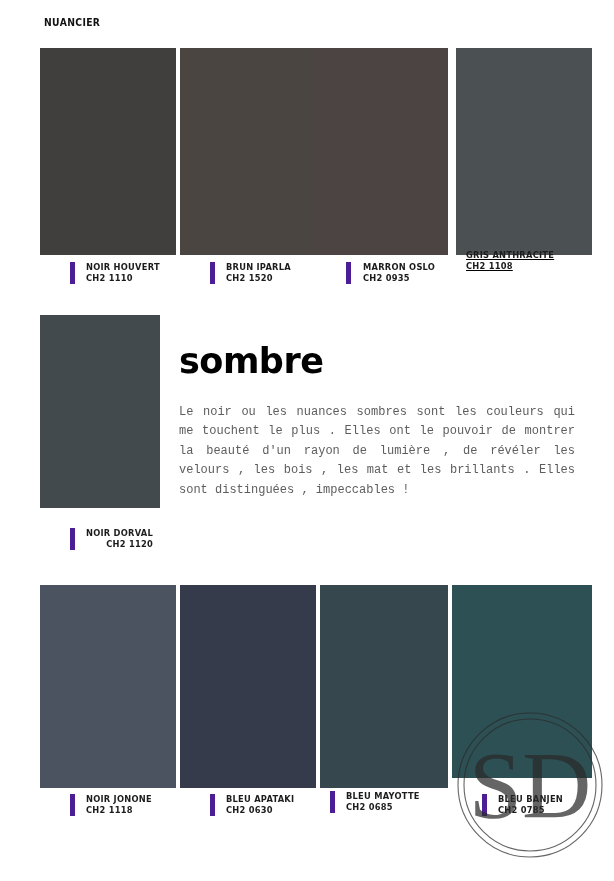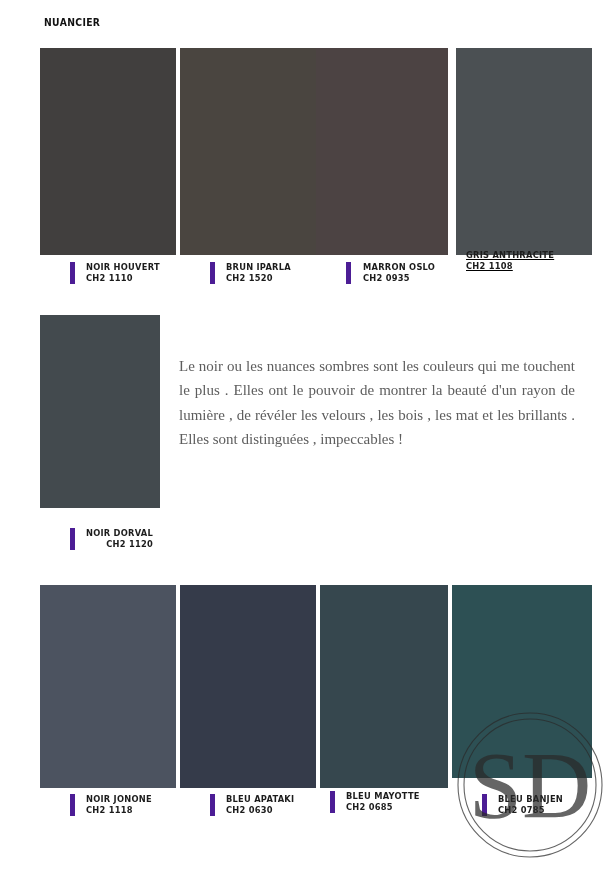--- a/index.html
+++ b/index.html
@@ -106,26 +106,26 @@
   #lede {
     font-size: 13.4px;
     font-weight: bold;
     color: #141414;
     line-height: 1.42;
     margin: 0;
     letter-spacing: -0.1px;
     font-family: "DejaVu Sans", sans-serif;
   }
   #body-copy {
-    font-size: 15px;
+    font-size: 12px;
     color: #5d5d5d;
     line-height: 1.62;
     margin: 10px 0 0 0;
     text-align: justify;
-    font-family: Liberation Serif, serif;
+    font-family: Liberation Mono, monospace;
   }
 
   
   #watermark {
     position: absolute;
     left: 454px;
     top: 709px;
     width: 152px;
     height: 152px;
     opacity: 0.72;
@@ -171,20 +171,21 @@
 
 <div class="swatch" id="sw-4">
   <span class="chip" style="background:#434a4e;"></span>
 </div>
 <div class="label" id="lb-4">
   <span class="name">NOIR DORVAL</span>
   <span class="code">CH2 1120</span>
 </div>
 
 <div id="editorial">
+  <h1 id="headline">sombre</h1>
   <p id="body-copy">Le noir ou les nuances sombres sont les couleurs qui me touchent le plus . Elles ont le pouvoir de montrer la beauté d'un rayon de lumière , de révéler les velours , les bois , les mat et les brillants . Elles sont distinguées , impeccables !</p>
 </div>
 
 <div class="swatch" id="sw-5">
   <span class="chip" style="background:#4c5360;"></span>
 </div>
 <div class="label" id="lb-5">
   <span class="name">NOIR JONONE</span>
   <span class="code">CH2 1118</span>
 </div>

